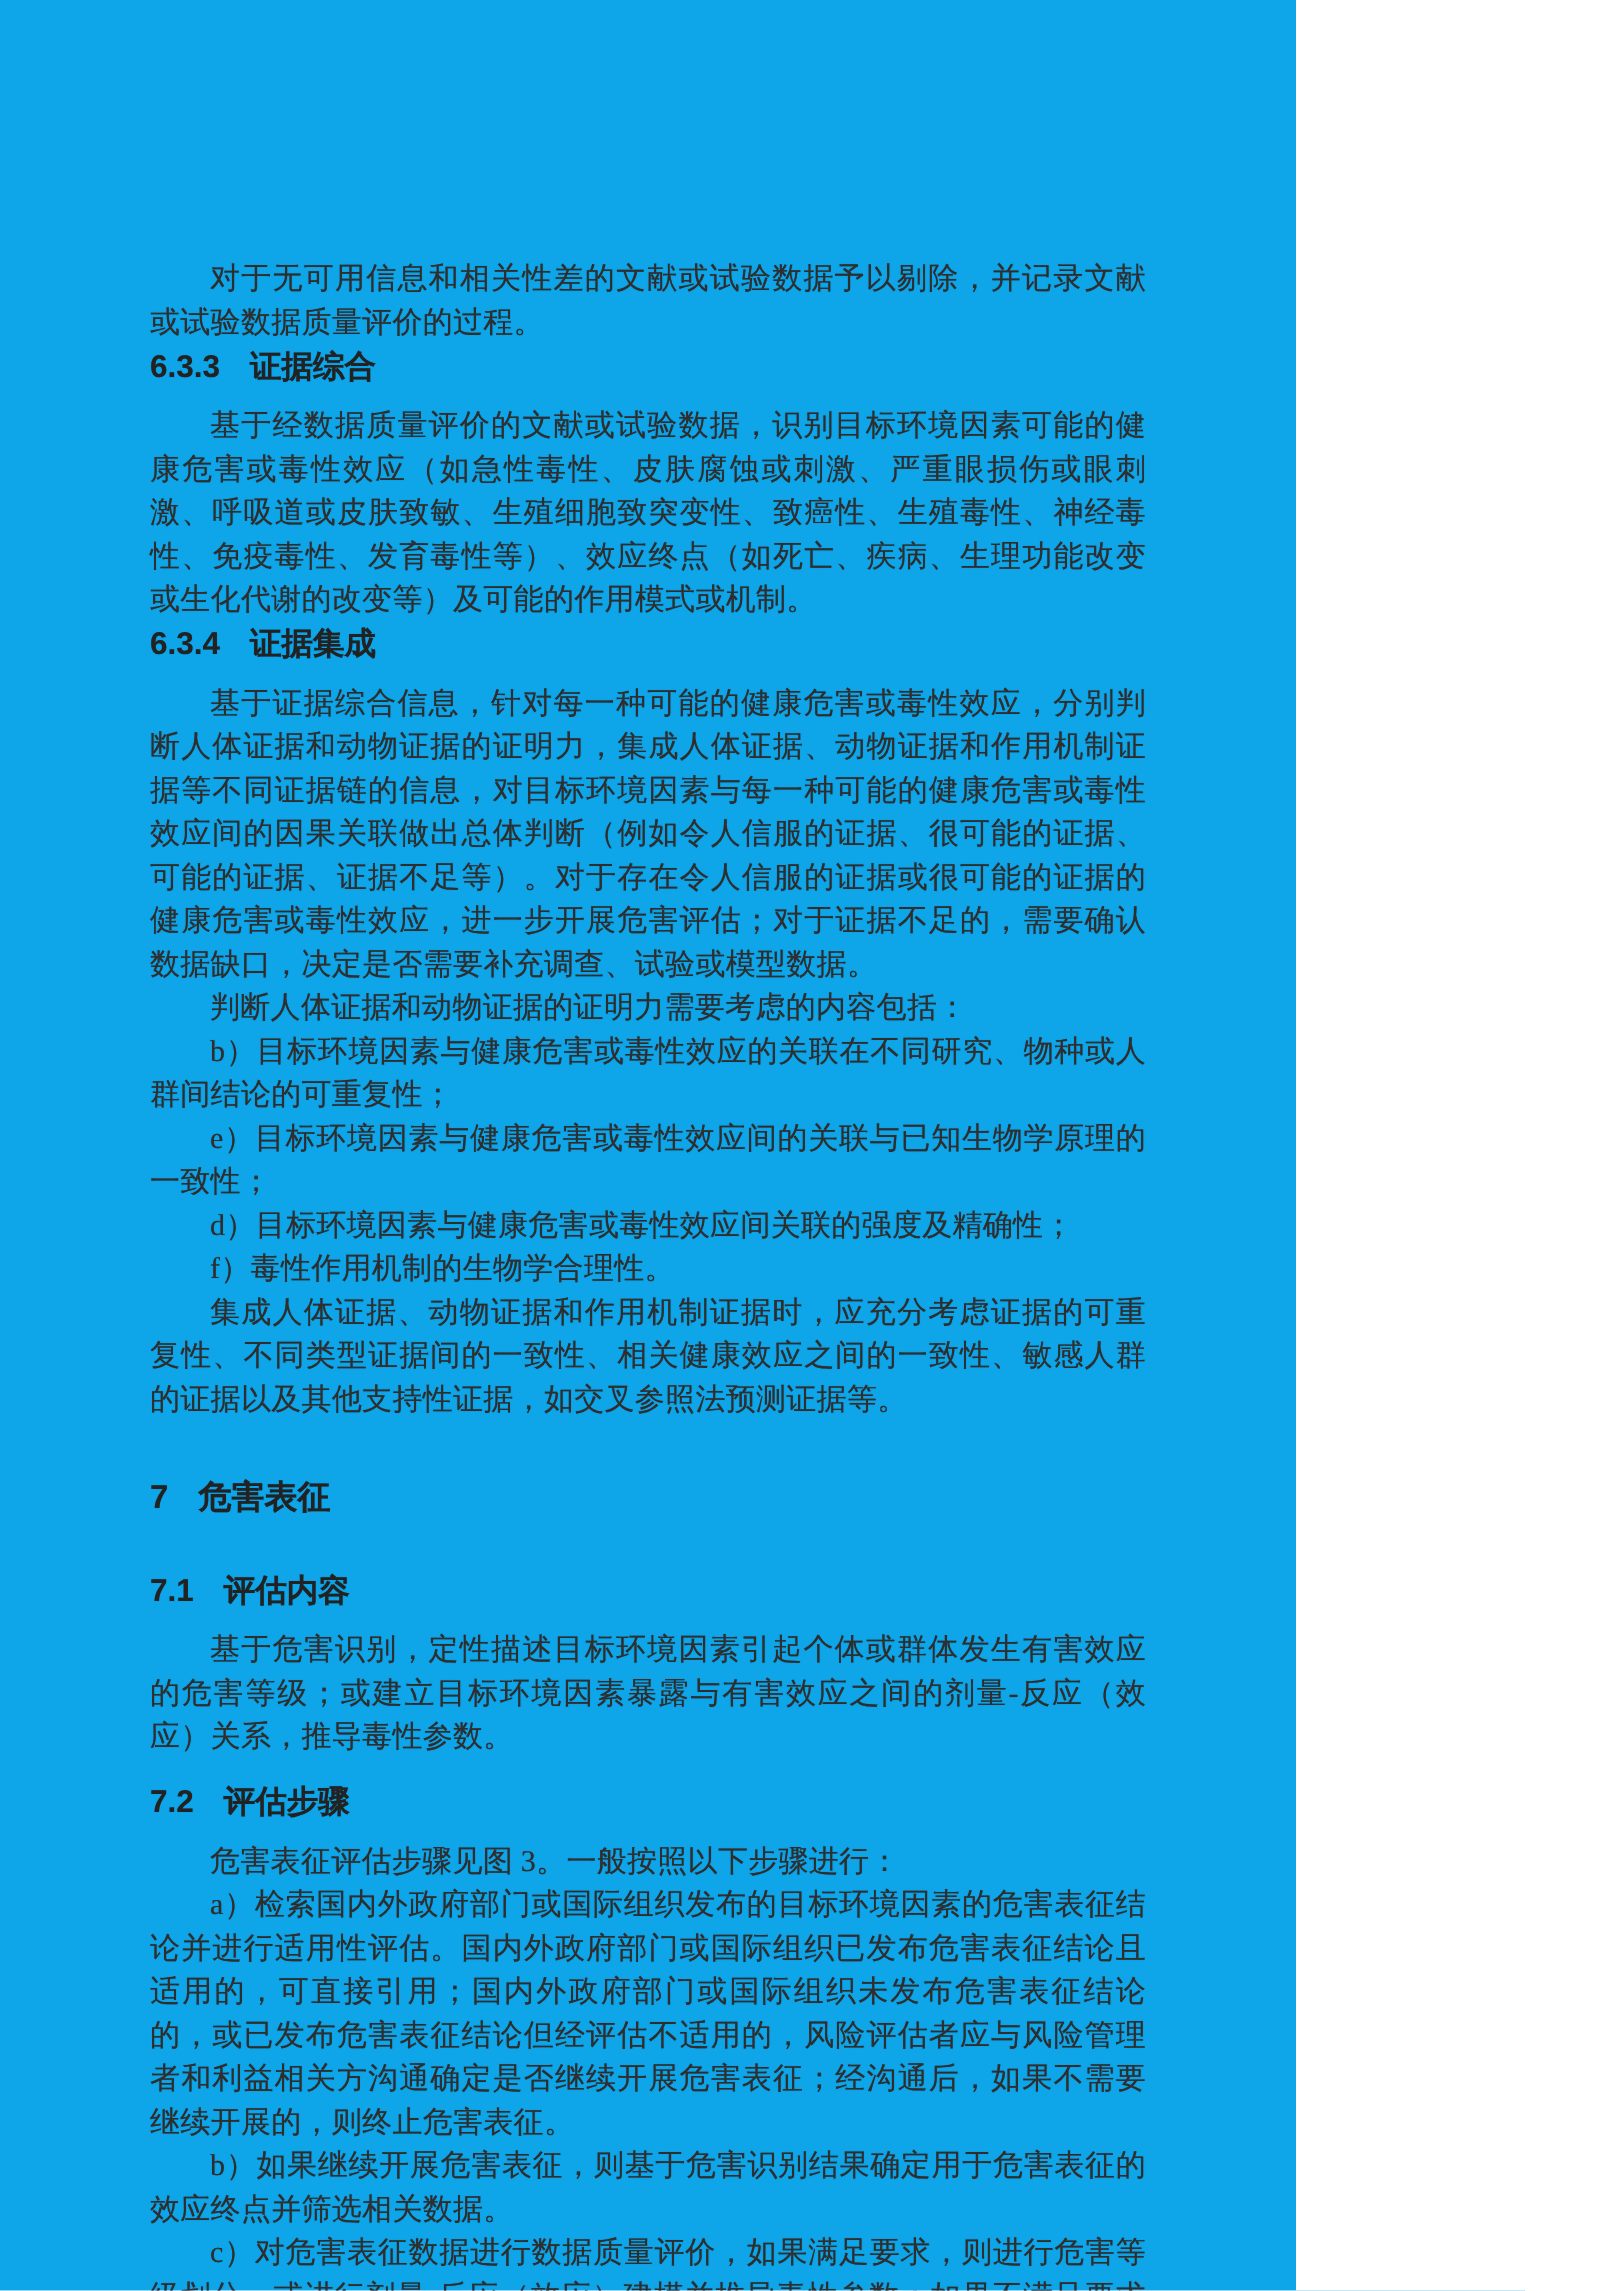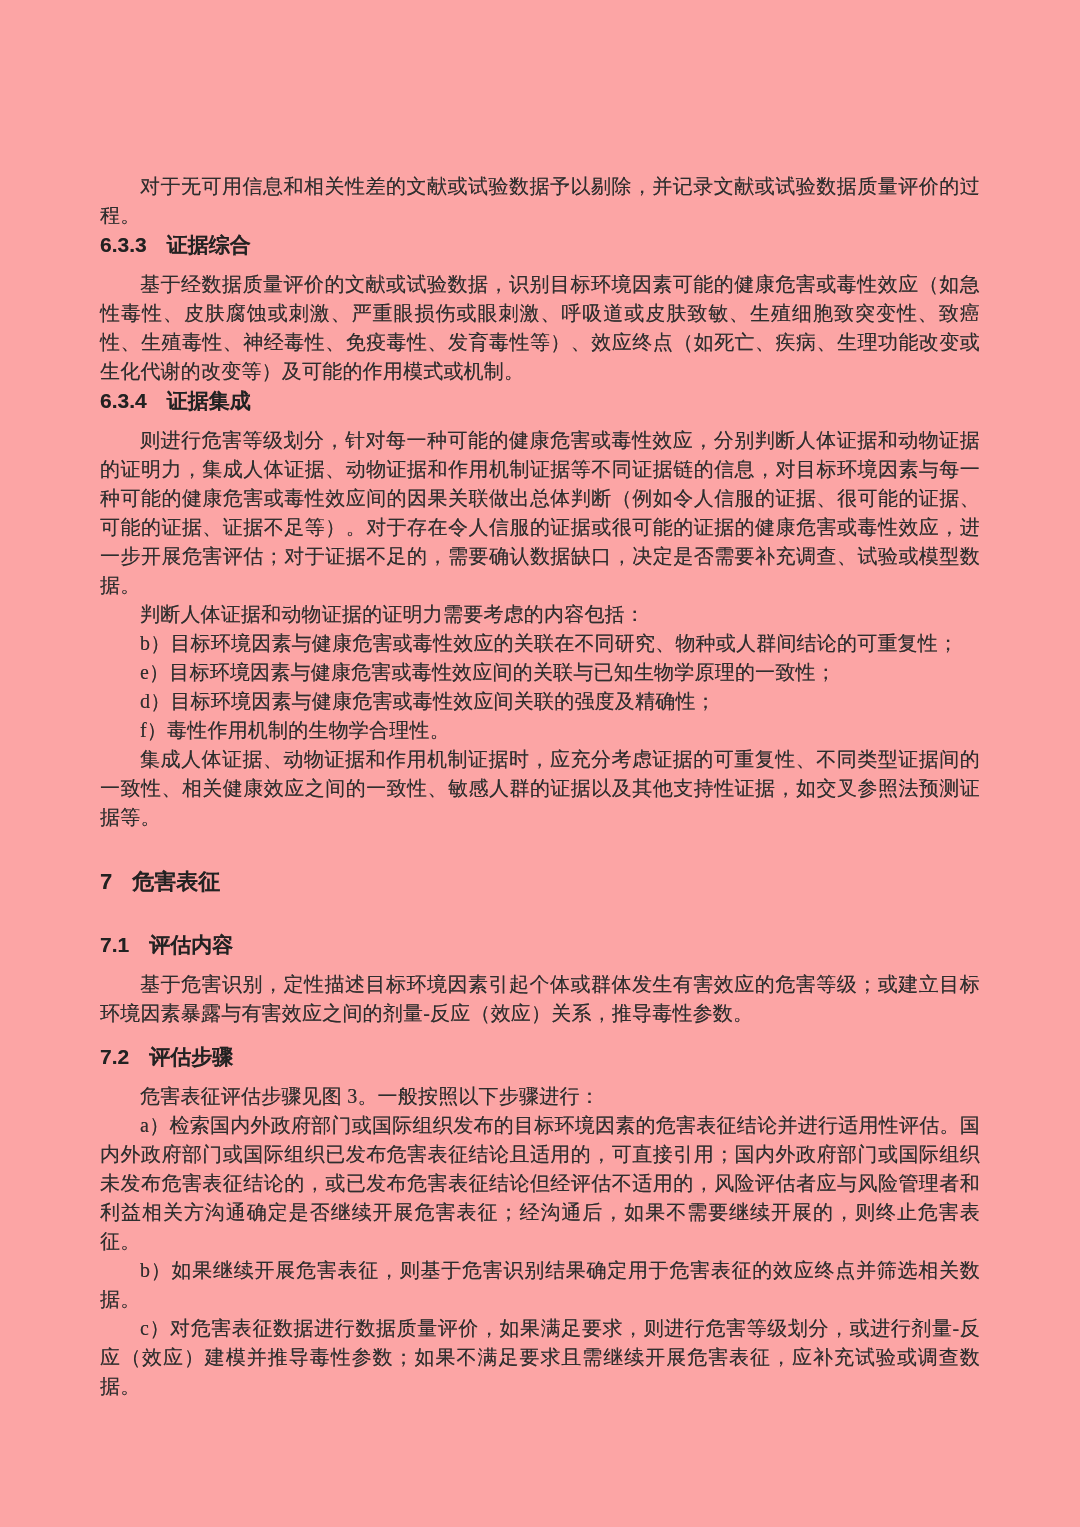--- a/index.html
+++ b/index.html
@@ -6,24 +6,24 @@
   html, body { background: #ffffff; }
   body {
     width: 1080px;
     height: 1527px;
     position: relative;
     font-family: "Liberation Serif", "DejaVu Serif", serif;
     color: #2e2e2e;
     overflow: hidden;
   }
   .page {
-    width: 1080px;
+    width: 864px;
     height: 1527px;
     padding: 172px 100px 0 100px;
-    background: #fca5a5;
+    background: #0ea5e9;
   }
   .para {
     font-size: 20px;
     line-height: 29px;
     text-align: justify;
     text-indent: 2em;
     letter-spacing: 0.2px;
     text-shadow: 0 0 0.5px rgba(40,40,40,0.55);
   }
   .heading {
@@ -50,21 +50,21 @@
   <h3 class="heading h-sub">
     <span class="h-num">6.3.3</span><span>证据综合</span>
   </h3>
 
   <p class="para">基于经数据质量评价的文献或试验数据，识别目标环境因素可能的健康危害或毒性效应（如急性毒性、皮肤腐蚀或刺激、严重眼损伤或眼刺激、呼吸道或皮肤致敏、生殖细胞致突变性、致癌性、生殖毒性、神经毒性、免疫毒性、发育毒性等）、效应终点（如死亡、疾病、生理功能改变或生化代谢的改变等）及可能的作用模式或机制。</p>
 
   <h3 class="heading h-sub">
     <span class="h-num">6.3.4</span><span>证据集成</span>
   </h3>
 
-  <p class="para">则进行危害等级划分，针对每一种可能的健康危害或毒性效应，分别判断人体证据和动物证据的证明力，集成人体证据、动物证据和作用机制证据等不同证据链的信息，对目标环境因素与每一种可能的健康危害或毒性效应间的因果关联做出总体判断（例如令人信服的证据、很可能的证据、可能的证据、证据不足等）。对于存在令人信服的证据或很可能的证据的健康危害或毒性效应，进一步开展危害评估；对于证据不足的，需要确认数据缺口，决定是否需要补充调查、试验或模型数据。</p>
+  <p class="para">基于证据综合信息，针对每一种可能的健康危害或毒性效应，分别判断人体证据和动物证据的证明力，集成人体证据、动物证据和作用机制证据等不同证据链的信息，对目标环境因素与每一种可能的健康危害或毒性效应间的因果关联做出总体判断（例如令人信服的证据、很可能的证据、可能的证据、证据不足等）。对于存在令人信服的证据或很可能的证据的健康危害或毒性效应，进一步开展危害评估；对于证据不足的，需要确认数据缺口，决定是否需要补充调查、试验或模型数据。</p>
   <p class="para">判断人体证据和动物证据的证明力需要考虑的内容包括：</p>
 
   <p class="para">b）目标环境因素与健康危害或毒性效应的关联在不同研究、物种或人群间结论的可重复性；</p>
   <p class="para">e）目标环境因素与健康危害或毒性效应间的关联与已知生物学原理的一致性；</p>
   <p class="para">d）目标环境因素与健康危害或毒性效应间关联的强度及精确性；</p>
   <p class="para">f）毒性作用机制的生物学合理性。</p>
 
   <p class="para">集成人体证据、动物证据和作用机制证据时，应充分考虑证据的可重复性、不同类型证据间的一致性、相关健康效应之间的一致性、敏感人群的证据以及其他支持性证据，如交叉参照法预测证据等。</p>
 
   <h2 class="heading h-chapter">

